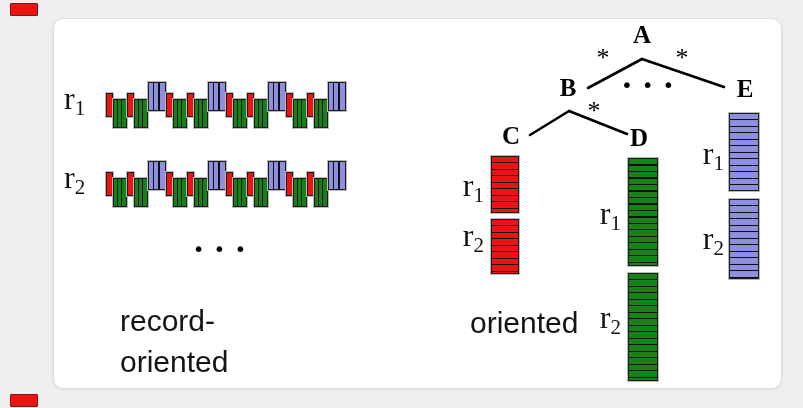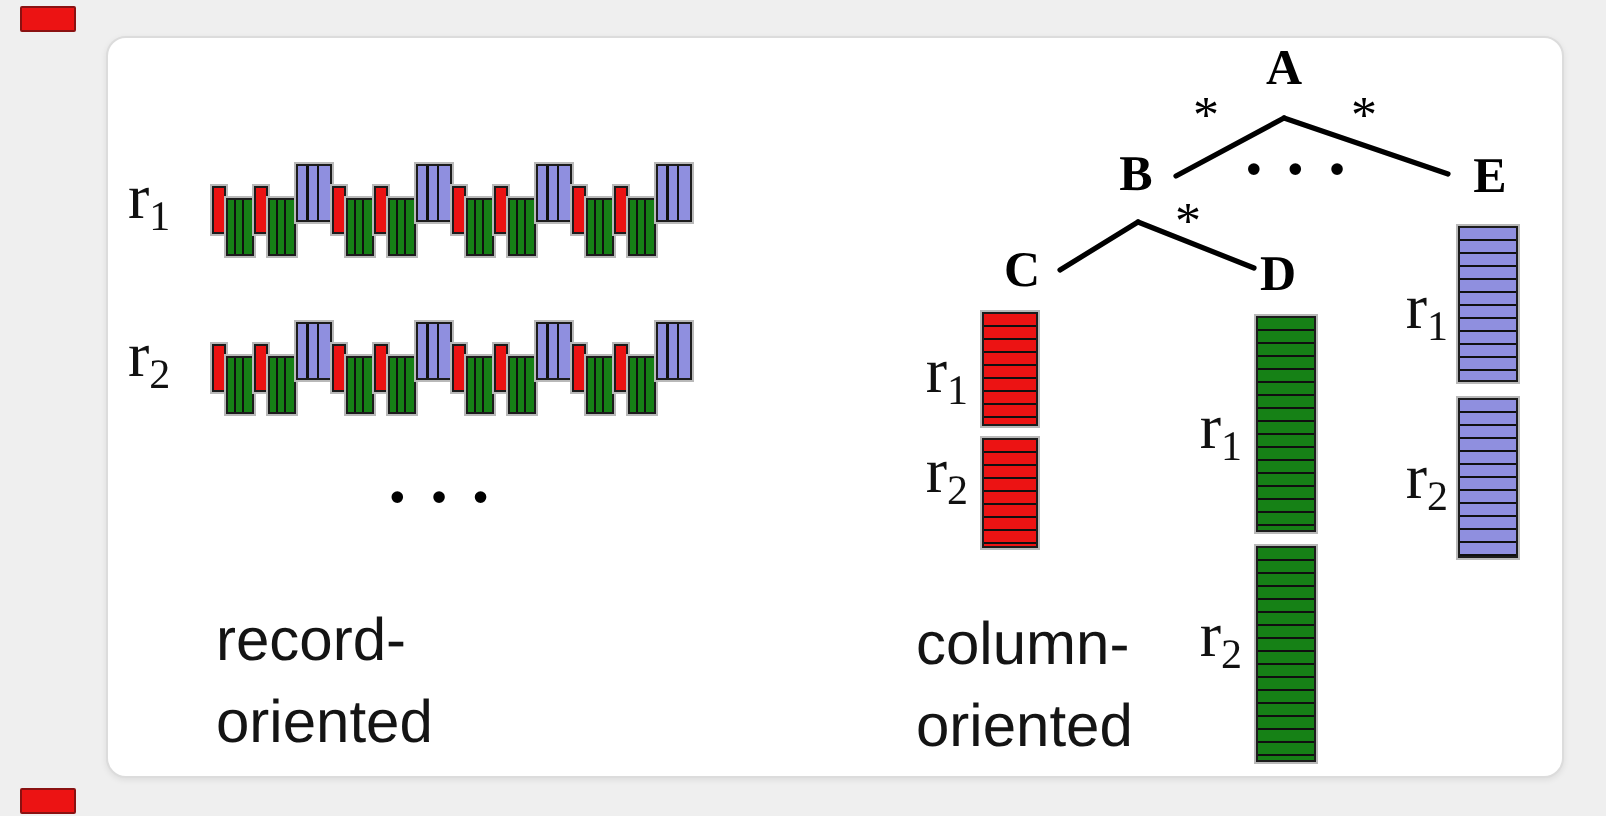--- a/index.html
+++ b/index.html
@@ -39,21 +39,21 @@
     color:#000;text-align:center;line-height:28px;}
   
   .colseg{box-sizing:border-box;border:1px solid var(--block-border,#1c1c1c);
     box-shadow:0 0 0 1px #b9b9b9;
     background-image:repeating-linear-gradient(to bottom,
       transparent 0,transparent 5.3px,var(--stripe-line) 5.3px,var(--stripe-line) 6.5px);}
   .colseg.c-red{background-color:var(--red);}
   .colseg.c-green{background-color:var(--green);}
   .colseg.c-blue{background-color:var(--blue);}
   
-  .caption{font-size:30px;line-height:41px;color:#141414;}
+  .caption{font-size:30px;line-height:41px;color:#141414;margin-left:12px;}
   svg.treelines{position:absolute;left:0;top:0;pointer-events:none;}
 </style>
 </head>
 <body>
 
 <div class="corner-mark top"></div>
 <div class="corner-mark bottom"></div>
 
 <div class="card">
 
@@ -154,17 +154,16 @@
   <div class="abs rlabel" style="left:625px;top:117px;width:45px;text-align:right;">
     <span>r</span><sub>1</sub>
   </div>
   <div class="abs colseg c-blue" style="left:675px;top:94px;width:30px;height:78px;"></div>
   <div class="abs rlabel" style="left:625px;top:202px;width:45px;text-align:right;">
     <span>r</span><sub>2</sub>
   </div>
   <div class="abs colseg c-blue" style="left:675px;top:180px;width:30px;height:80px;"></div>
 
   <div class="abs caption" style="left:404px;top:283px;">
-    <div>column-</div>
     <div>oriented</div>
   </div>
 
 </div>
 
 </body></html>

